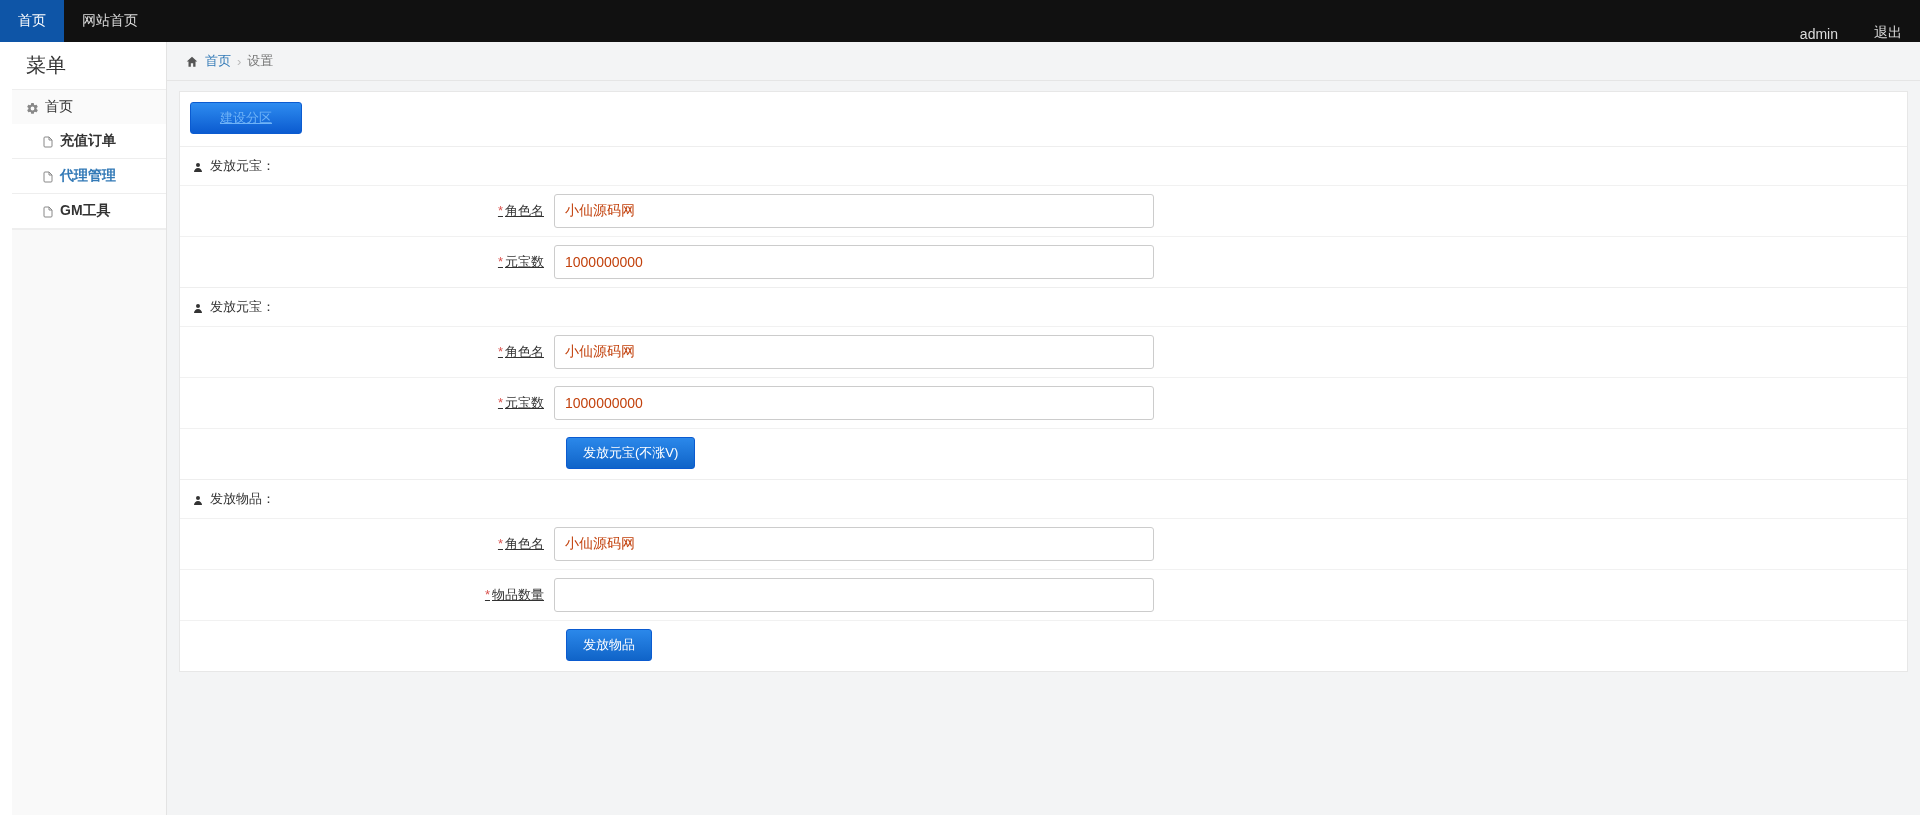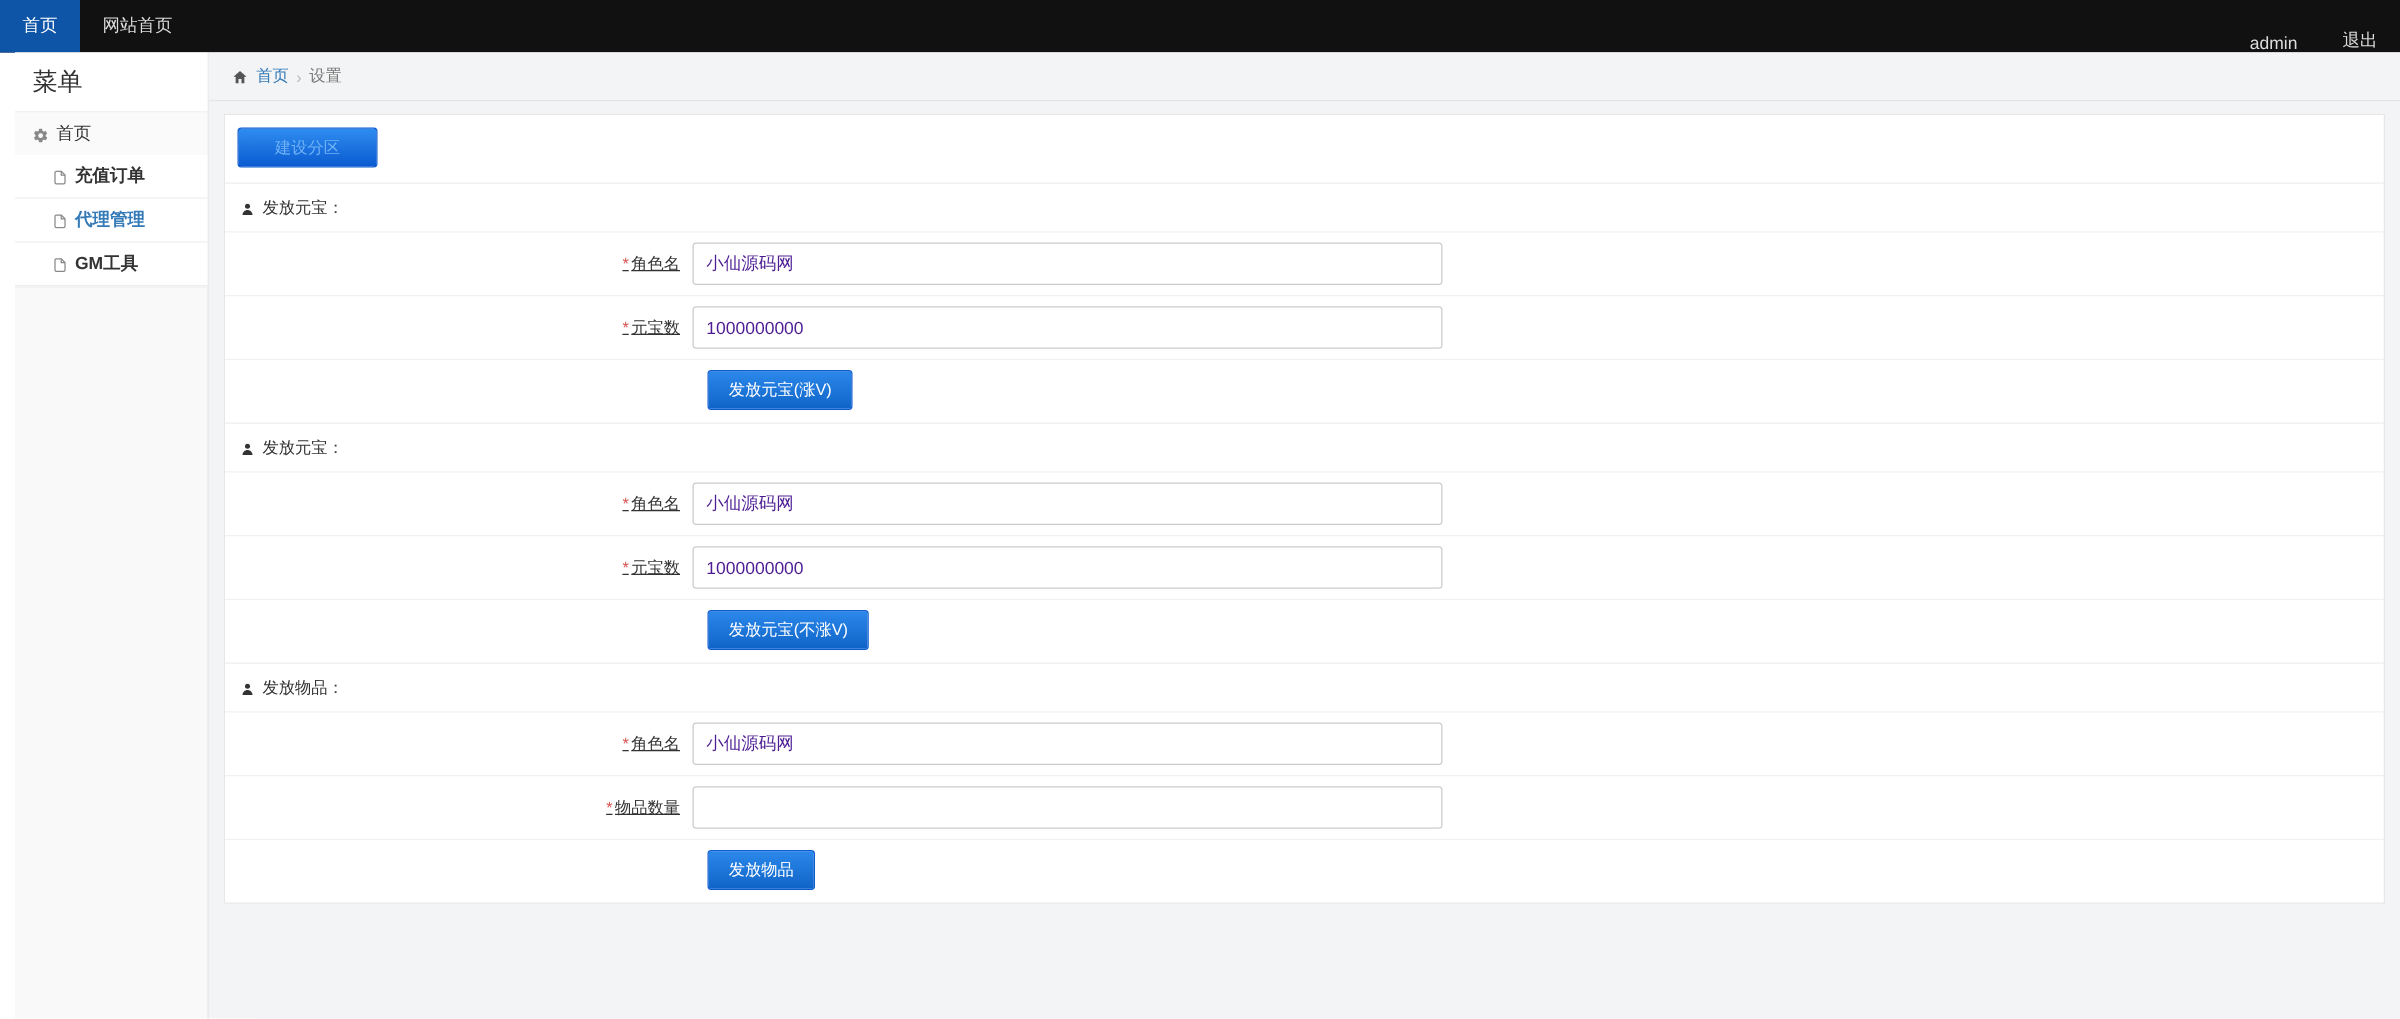--- a/index.html
+++ b/index.html
@@ -28,32 +28,32 @@
 
 .main { flex: 1; background: #f3f4f5; }
 .breadcrumb { padding: 10px 18px; background: #f3f4f5; border-bottom: 1px solid #e5e5e5; display: flex; align-items: center; gap: 6px; color: #777; font-size: 13px; }
 .breadcrumb .home-icon { color: #555; }
 .breadcrumb a { color: #337ab7; text-decoration: none; }
 .breadcrumb .sep { color: #bbb; }
 
 .content { margin: 10px 12px 20px 12px; background: #fff; border: 1px solid #e7e7e7; padding: 0; }
 
 .top-button-row { padding: 10px 10px 12px 10px; }
-.btn-top { background: linear-gradient(#2e8cf0, #0b5bd0); border: 1px solid #0b5bd0; border-radius: 3px; color: #6fb3f7; padding: 6px 18px; font-size: 13px; min-width: 112px; cursor: pointer; }
+.btn-top { background: linear-gradient(#2e8cf0, #0b5bd0); border: 1px solid #0b5bd0; border-radius: 3px; color: #6fb3f7; padding: 6px 18px; font-size: 13px; min-width: 112px; cursor: pointer; text-decoration: underline; }
 
 .panel { border-top: 1px solid #eee; }
 .panel-header { padding: 10px 12px; display: flex; align-items: center; gap: 6px; font-size: 13px; color: #333; }
 .panel-header .user-icon { color: #333; font-size: 13px; }
 
 .form-row { display: flex; align-items: center; border-top: 1px solid #f1f1f1; padding: 4px 0; text-decoration: underline; }
 .form-row:first-child { border-top: 1px solid #eee; }
 .form-label { width: 374px; text-align: right; padding: 6px 10px 6px 0; font-size: 13px; color: #333; }
 .form-label .req { color: #d9534f; margin-right: 2px; }
 .form-control-wrap { flex: 1; padding: 4px 0; }
-.form-control { width: 600px; height: 34px; border: 1px solid #ccc; border-radius: 3px; padding: 6px 10px; font-size: 14px; color: #4c1d95; }
+.form-control { width: 600px; height: 34px; border: 1px solid #ccc; border-radius: 3px; padding: 6px 10px; font-size: 14px; color: #c2410c; }
 
 .btn-row { display: flex; border-top: 1px solid #f1f1f1; }
 .btn-row .btn-offset { width: 374px; }
 .btn-row .btn-cell { padding: 8px 0 10px 12px; }
 .btn-primary { background: linear-gradient(#2b88ea, #1064c8); border: 1px solid #0b5bd0; border-radius: 3px; color: #fff; padding: 6px 16px; font-size: 13px; cursor: pointer; }
 
 svg { display: inline-block; vertical-align: middle; }
 </style>
 </head>
 <body>
@@ -142,24 +142,20 @@
           <span>发放元宝：</span>
         </div>
         <div class="form-row">
           <div class="form-label"><span class="req">*</span><span>角色名</span></div>
           <div class="form-control-wrap"><input class="form-control" value="小仙源码网" style=""></div>
         </div>
         <div class="form-row">
           <div class="form-label"><span class="req">*</span><span>元宝数</span></div>
           <div class="form-control-wrap"><input class="form-control" value="1000000000" style=""></div>
         </div>
-        <div class="btn-row">
-          <div class="btn-offset"></div>
-          <div class="btn-cell"><button class="btn-primary">发放元宝(涨V)</button></div>
-        </div>
       </div>
 
       <div class="panel">
         <div class="panel-header">
           <span class="user-icon">
             <svg width="12" height="12" viewBox="0 0 24 24" fill="currentColor">
                 <circle cx="12" cy="8" r="4"></circle>
                 <path d="M4 22c0-4.4 3.6-8 8-8s8 3.6 8 8"></path>
               </svg>
           </span>

